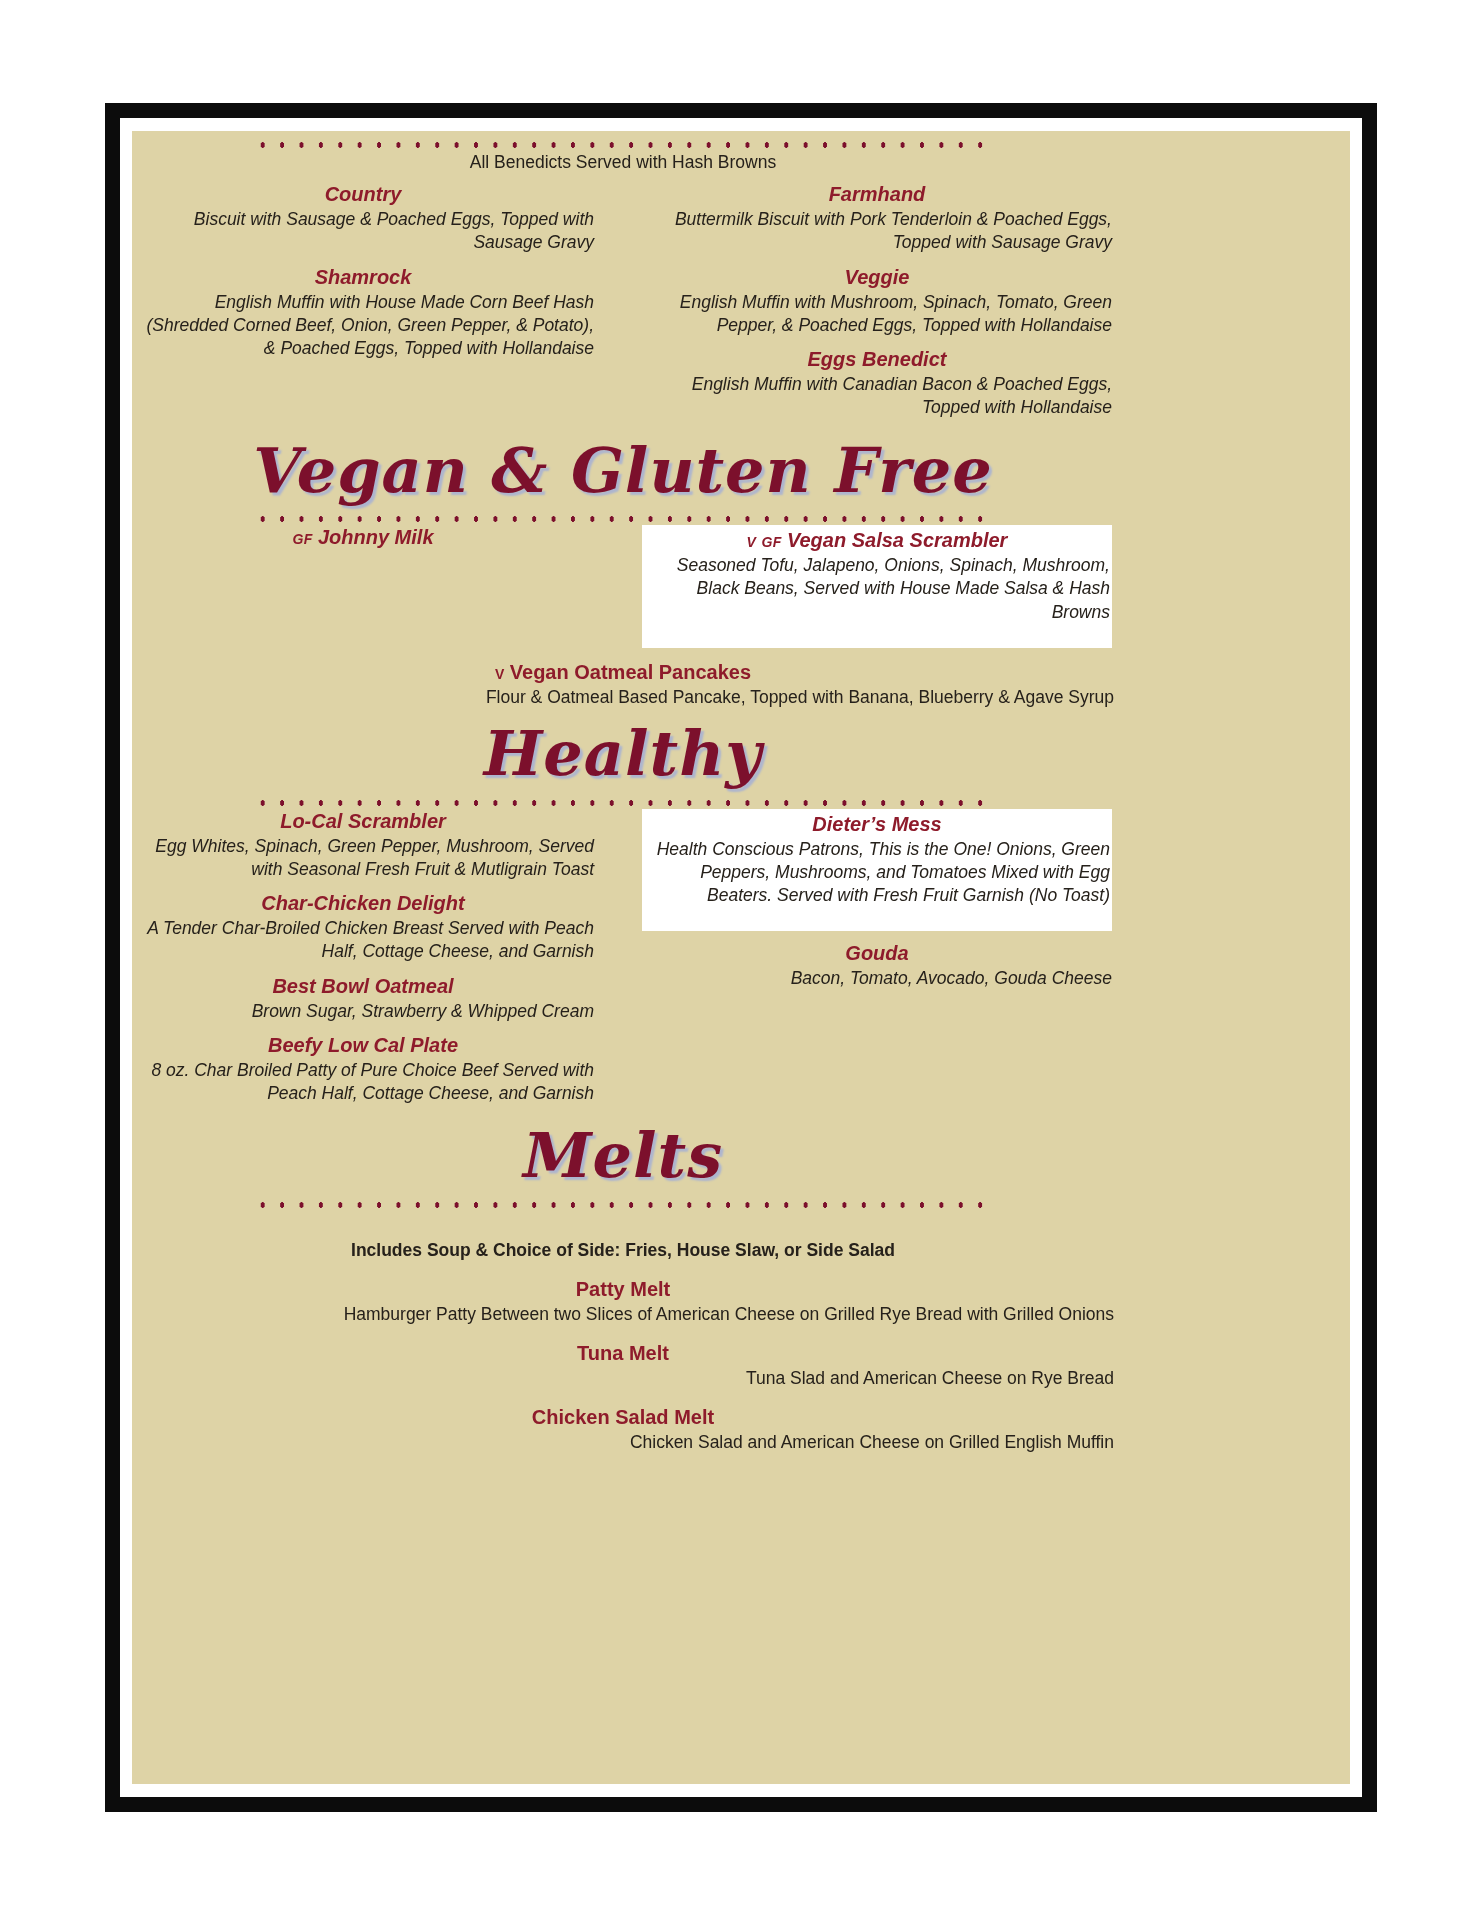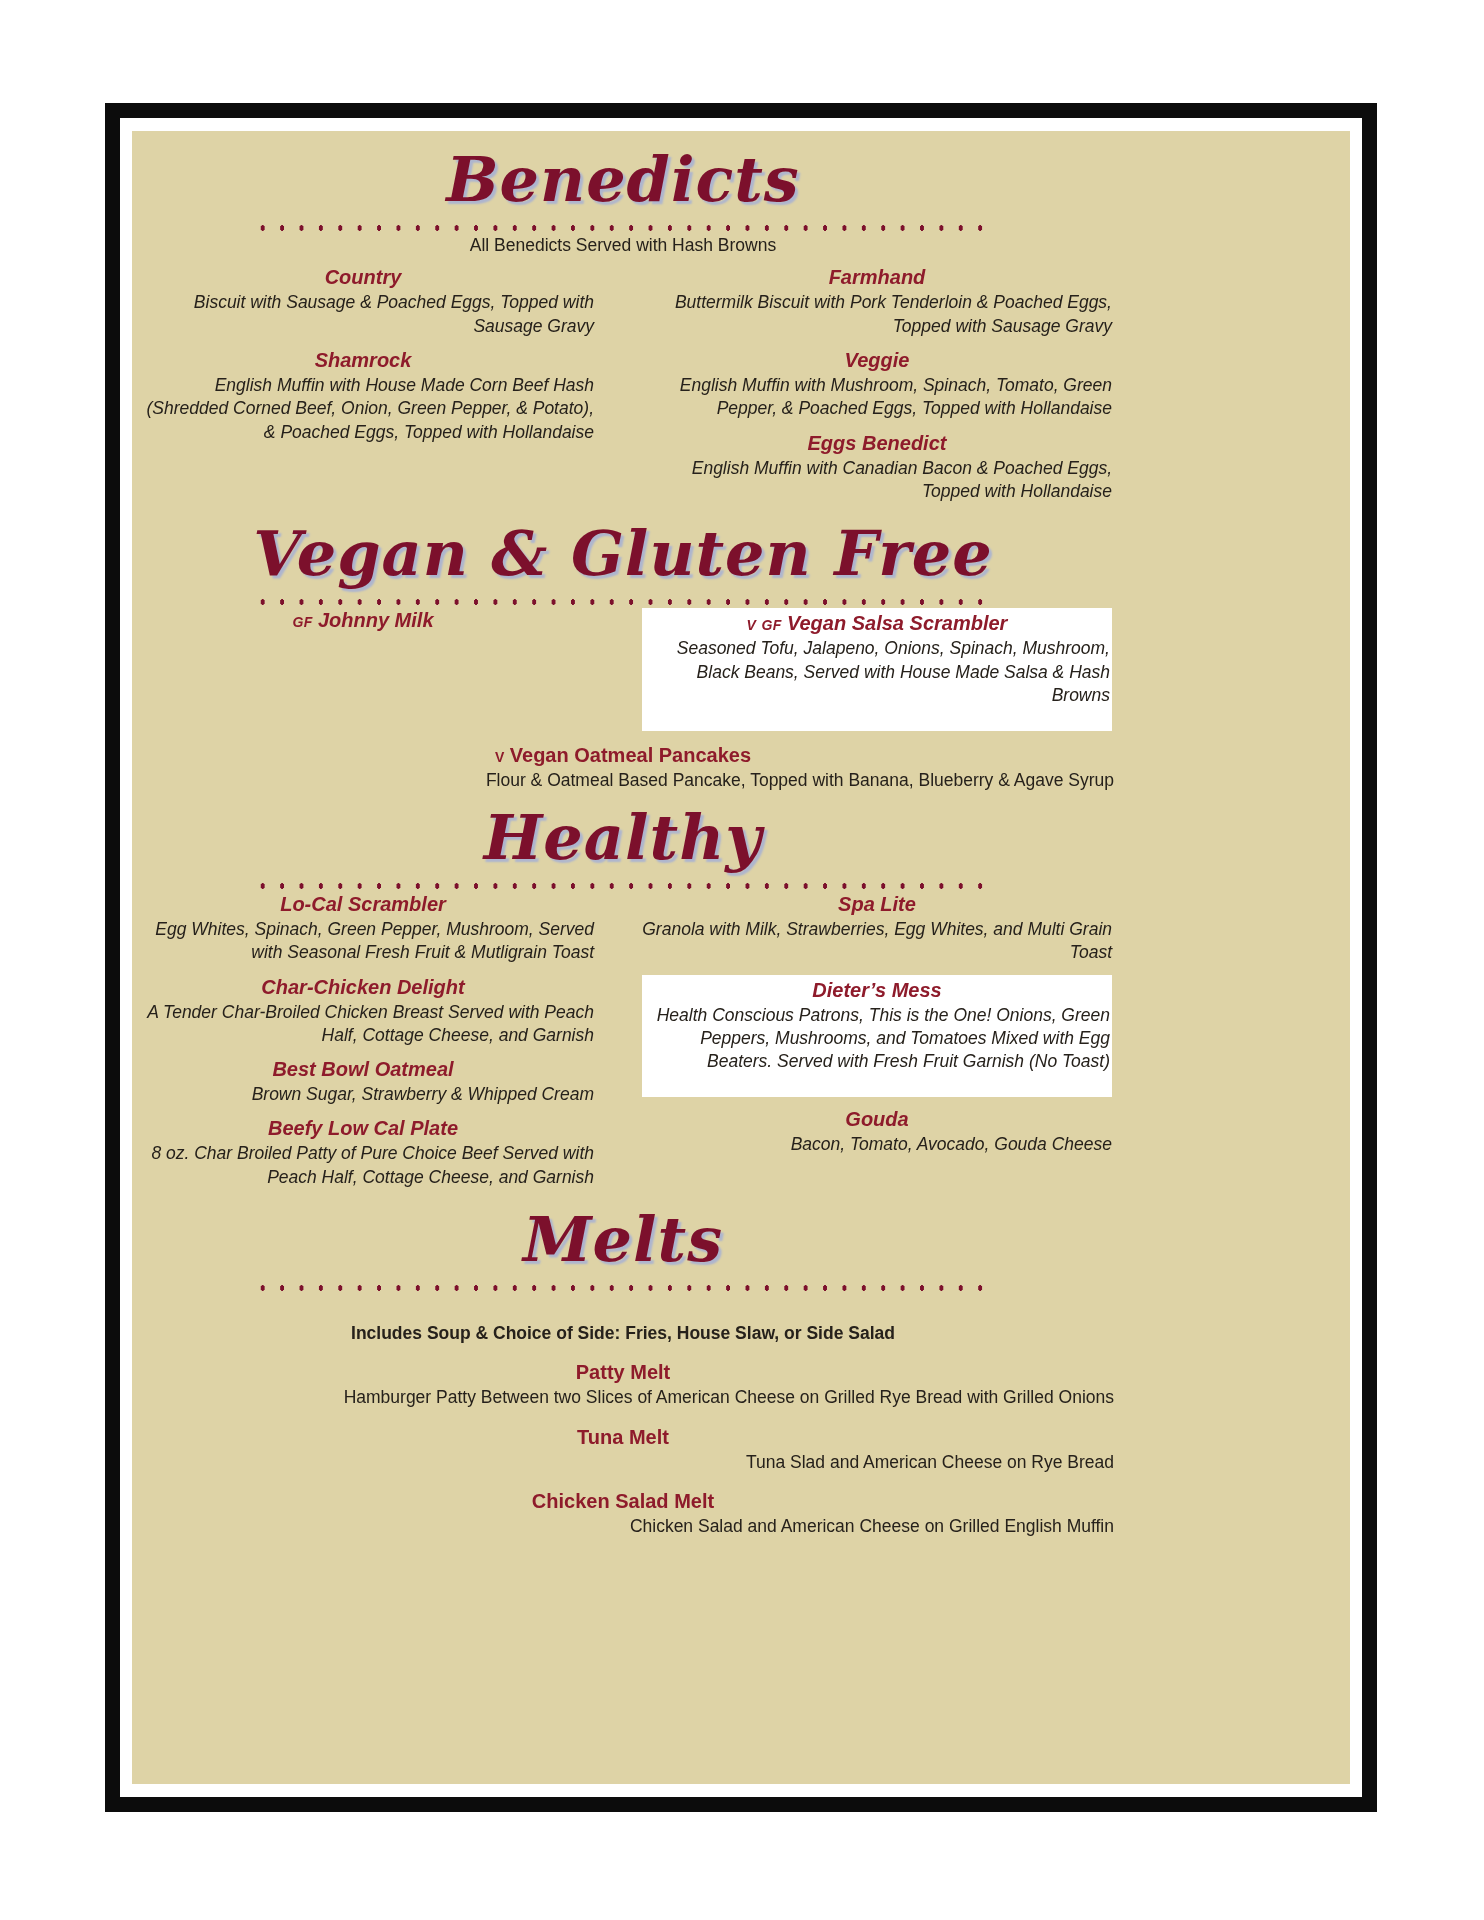--- a/index.html
+++ b/index.html
@@ -49,21 +49,20 @@
   .s3 .item { margin-bottom:15px; }
   .s1 .item.full { margin-top:2px; }
 </style>
 </head>
 <body>
 
 <div class="frame">
   <div class="paper">
     <div class="content">
         <section class="section s0">
-          <h1 class="section-title">Benedicts</h1>
           <div class="dots"></div>
           <p class="note">All Benedicts Served with Hash Browns</p>
           <div class="cols">
             <div class="col">
               <div class="item">
                 <h3 class="item-name"><span>Country</span></h3>
                 <p class="item-desc">Biscuit with Sausage &amp; Poached Eggs, Topped with Sausage Gravy</p>
               </div>
               <div class="item">
                 <h3 class="item-name"><span>Shamrock</span></h3>
@@ -123,24 +122,20 @@
               <div class="item">
                 <h3 class="item-name"><span>Best Bowl Oatmeal</span></h3>
                 <p class="item-desc">Brown Sugar, Strawberry &amp; Whipped Cream</p>
               </div>
               <div class="item">
                 <h3 class="item-name"><span>Beefy Low Cal Plate</span></h3>
                 <p class="item-desc">8 oz. Char Broiled Patty of Pure Choice Beef Served with Peach Half, Cottage Cheese, and Garnish</p>
               </div>
             </div>
             <div class="col">
-              <div class="item">
-                <h3 class="item-name"><span>Spa Lite</span></h3>
-                <p class="item-desc">Granola with Milk, Strawberries, Egg Whites, and Multi Grain Toast</p>
-              </div>
               <div class="item highlight">
                 <h3 class="item-name"><span>Dieter’s Mess</span></h3>
                 <p class="item-desc">Health Conscious Patrons, This is the One!  Onions, Green Peppers, Mushrooms, and Tomatoes Mixed with Egg Beaters. Served with Fresh Fruit Garnish (No Toast)</p>
               </div>
               <div class="item">
                 <h3 class="item-name"><span>Gouda</span></h3>
                 <p class="item-desc">Bacon, Tomato, Avocado, Gouda Cheese</p>
               </div>
             </div>
           </div>

